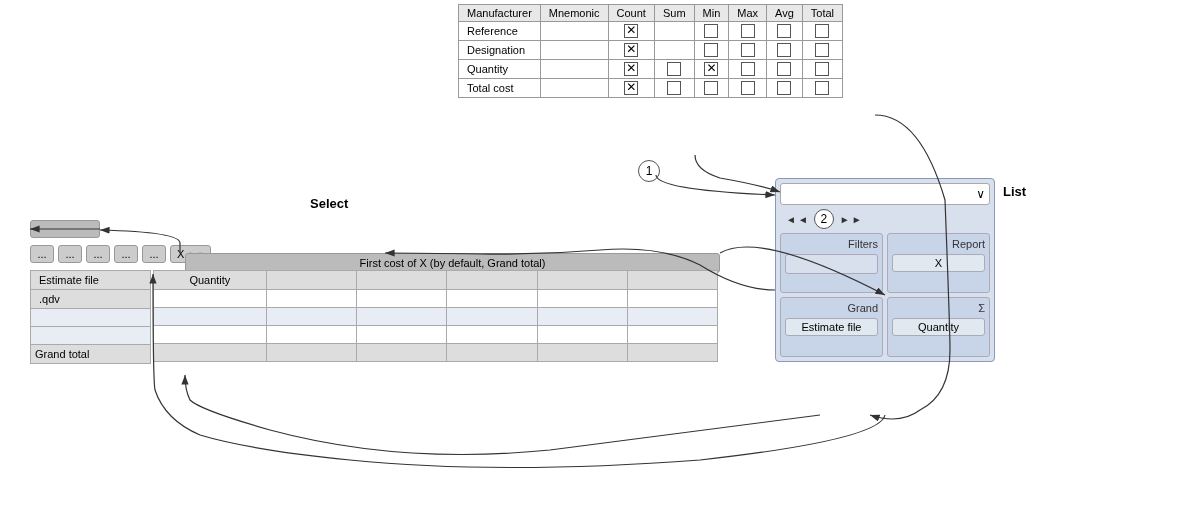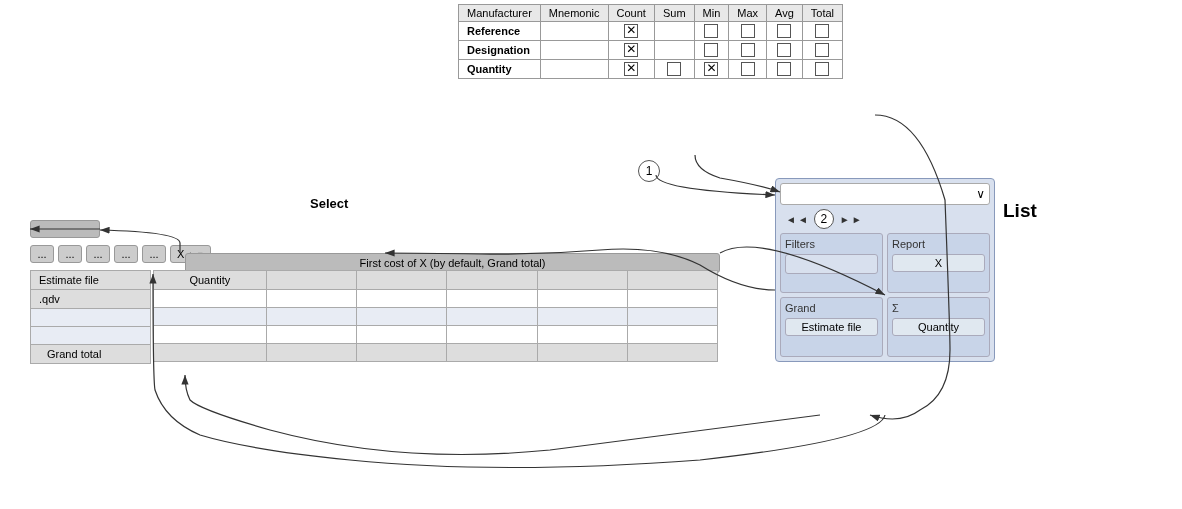--- a/index.html
+++ b/index.html
@@ -28,21 +28,20 @@
       padding: 2px 8px;
       text-align: center;
       white-space: nowrap;
     }
     .top-table th {
       background: #e8e8e8;
       font-weight: normal;
     }
     .top-table td:first-child {
       text-align: left;
-      font-weight: bold;
     }
     .checkbox-x {
       display: inline-block;
       width: 14px;
       height: 14px;
       border: 1px solid #555;
       position: relative;
       vertical-align: middle;
     }
     .checkbox-x::before {
@@ -118,21 +117,21 @@
     }
     .list-section {
       background: #c8d4e8;
       border: 1px solid #aab;
       border-radius: 3px;
       padding: 4px;
       min-height: 60px;
     }
     .list-section-title {
       font-size: 11px;
-      text-align: left;
+      text-align: right;
       margin-bottom: 4px;
       color: #333;
     }
     .list-section-item {
       background: #e0e8f0;
       border: 1px solid #aab;
       border-radius: 3px;
       padding: 2px 6px;
       font-size: 11px;
       text-align: center;
@@ -219,20 +218,30 @@
       <tr>
         <td>Quantity</td>
         <td></td>
         <td><span class="checkbox-x"></span></td>
         <td><span class="checkbox-empty"></span></td>
         <td><span class="checkbox-x"></span></td>
         <td><span class="checkbox-empty"></span></td>
         <td><span class="checkbox-empty"></span></td>
         <td><span class="checkbox-empty"></span></td>
       </tr>
+      <tr>
+        <td>Total cost</td>
+        <td></td>
+        <td><span class="checkbox-x"></span></td>
+        <td><span class="checkbox-empty"></span></td>
+        <td><span class="checkbox-empty"></span></td>
+        <td><span class="checkbox-empty"></span></td>
+        <td><span class="checkbox-empty"></span></td>
+        <td><span class="checkbox-empty"></span></td>
+      </tr>
     </tbody>
   </table>
 </div>
 
 <div class="circle-label" style="left:638px; top:160px;">
   <span>1</span>
 </div>
 
 <div class="list-panel">
   <div class="list-panel-header">
@@ -264,21 +273,21 @@
       <div class="list-section-title">Grand</div>
       <div class="list-section-item">Estimate file</div>
     </div>
     <div class="list-section">
       <div class="list-section-title">Σ</div>
       <div class="list-section-item">Quantity</div>
     </div>
   </div>
 </div>
 
-<div style="position:absolute; top:200px; left:1003px; font-size:19px; font-weight:bold;">
+<div style="position:absolute; top:184px; left:1003px; font-size:13px; font-weight:bold;">
   <span>List</span>
 </div>
 
 <div style="position:absolute; top:196px; left:310px; font-size:13px; font-weight:bold;">
   <span>Select</span>
 </div>
 
 <div style="position:absolute; top:220px; left:30px; background:#bbb; border:1px solid #999; border-radius:3px; width:70px; height:18px;"></div>
 
 <div style="position:absolute; top:245px; left:30px; display:flex; align-items:center; gap:4px;">
@@ -307,21 +316,21 @@
     <tr>
       <td style="background:#ddd; font-size:11px; padding:3px 8px; border:1px solid #aaa;">.qdv</td>
     </tr>
     <tr>
       <td style="background:#e8ecf4; font-size:11px; padding:3px 8px; border:1px solid #aaa; height:18px;"></td>
     </tr>
     <tr>
       <td style="background:#e8ecf4; font-size:11px; padding:3px 8px; border:1px solid #aaa; height:18px;"></td>
     </tr>
     <tr>
-      <td style="background:#ddd; font-size:11px; padding:3px 16px; border:1px solid #aaa;">Grand total</td>
+      <td style="background:#ddd; font-size:11px; padding:3px 4px; border:1px solid #aaa;">Grand total</td>
     </tr>
   </tbody>
     </table>
 </div>
 
 <div style="position:absolute; top:270px; left:153px;">
   <table style="border-collapse:collapse; width:565px;">
     <thead>
       <tr>
         <th style="background:#ddd; border:1px solid #aaa; padding:3px 12px; font-weight:normal; font-size:11px; width:100px;">Quantity</th>

